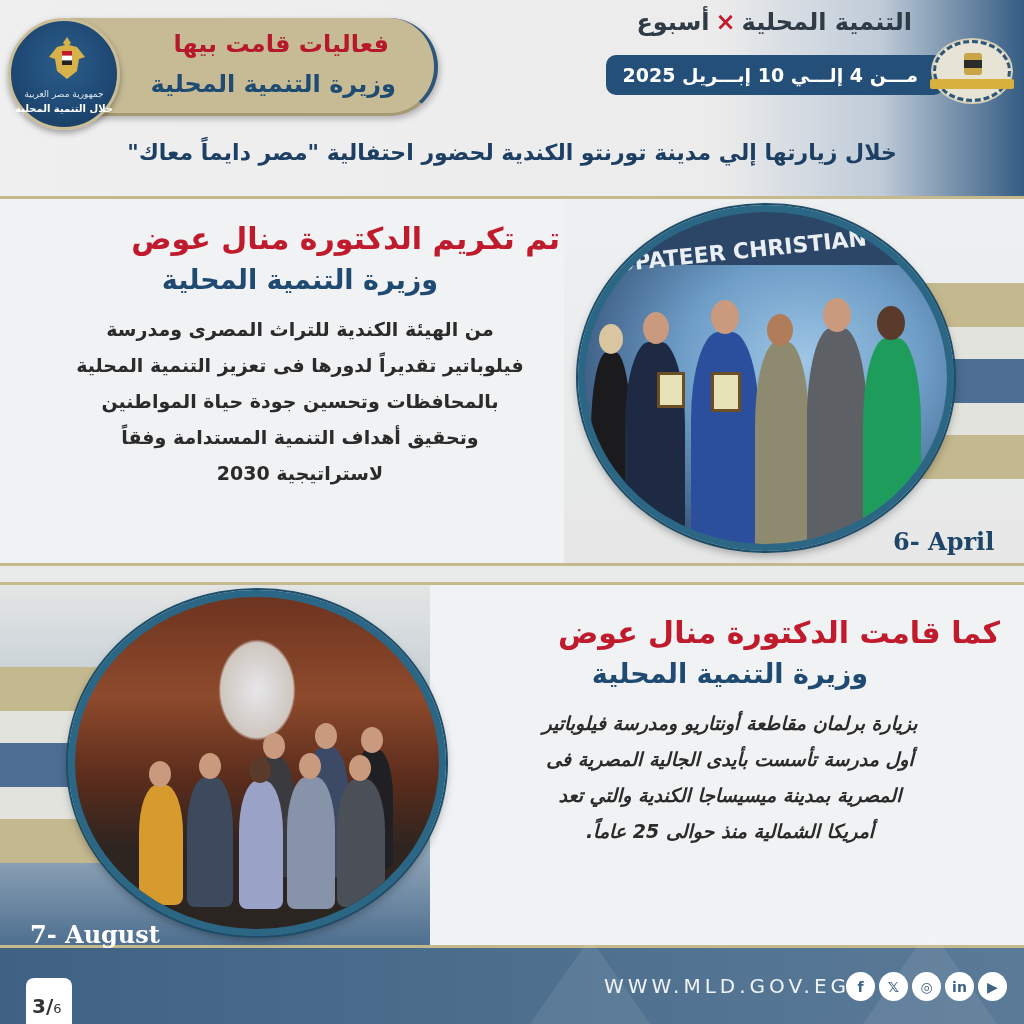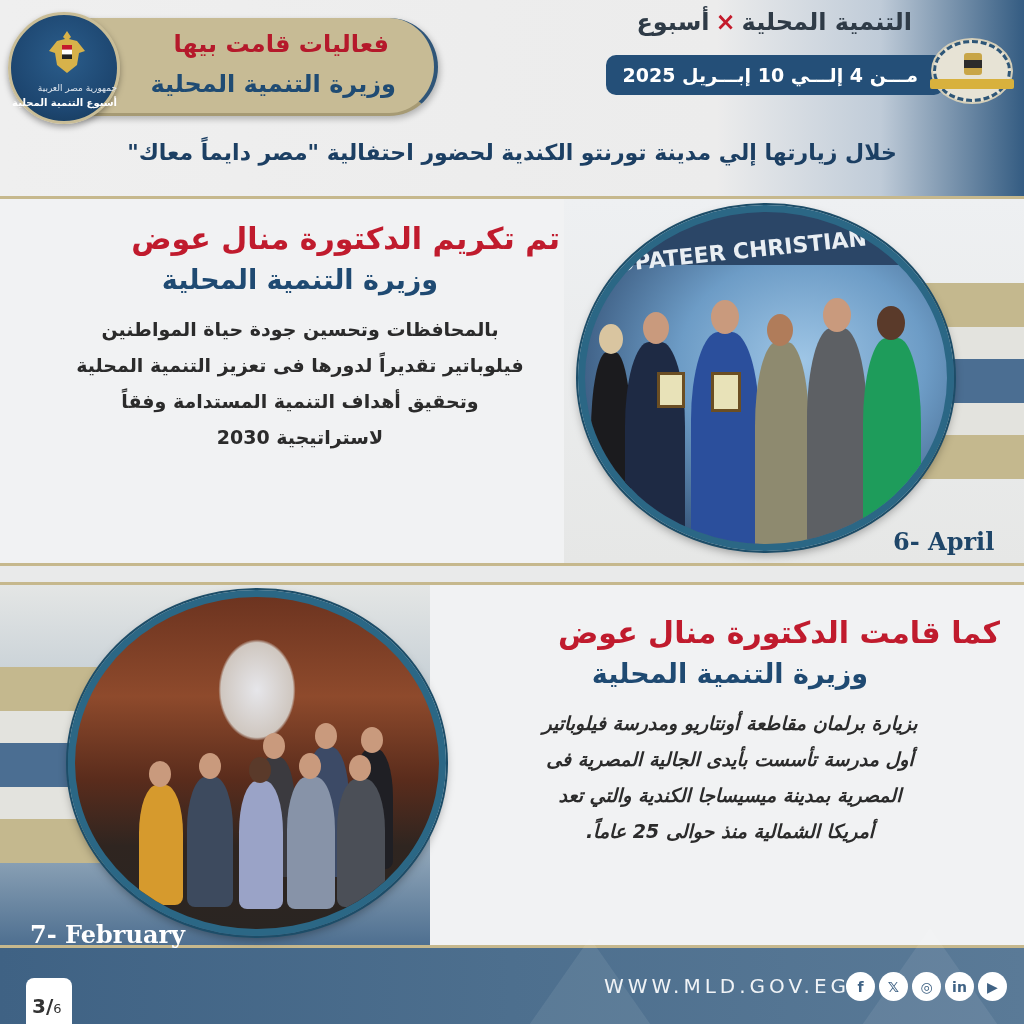--- a/index.html
+++ b/index.html
@@ -29,26 +29,26 @@
     position: absolute; right: 45px; top: 12px;
     font: bold 24px "DejaVu Sans", sans-serif; color: #b5192b;
     direction: rtl; white-space: nowrap;
   }
   .title-pill .line2 {
     position: absolute; right: 38px; top: 52px;
     font: bold 24px "DejaVu Sans", sans-serif; color: #1f4b73;
     direction: rtl; white-space: nowrap;
   }
   .logo-circle {
-    position: absolute; left: 8px; top: 12px; width: 112px; height: 112px;
+    position: absolute; left: 8px; top: 18px; width: 112px; height: 112px;
     border-radius: 50%;
     background: radial-gradient(circle at 50% 40%, #2b5d8b 0%, #1d4670 65%, #143552 100%);
     border: 3px solid #c9bd97;
     box-shadow: 0 3px 6px rgba(0,0,0,0.35);
-    color: #fff;
+    text-align: center; color: #fff;
   }
   .eagle {
     position: absolute; left: 36px; top: 14px; width: 40px; height: 46px;
   }
   .logo-circle .l1 {
     position: absolute; left: 0; right: 0; top: 68px;
     font-size: 9px; color: #dfe6ee; direction: rtl;
   }
   .logo-circle .l2 {
     position: absolute; left: 0; right: 0; top: 82px;
@@ -225,21 +225,21 @@
   </div>
 
   <div class="logo-circle">
     <svg class="eagle" viewBox="0 0 40 46">
       <path d="M20 2 L24 8 L22 10 L30 12 L38 22 L32 24 L30 36 L20 44 L10 36 L8 24 L2 22 L10 12 L18 10 L16 8 Z" fill="#d7b24a"></path>
       <rect x="15" y="16" width="10" height="14" fill="#fff"></rect>
       <rect x="15" y="16" width="10" height="4.6" fill="#c41b2c"></rect>
       <rect x="15" y="25.4" width="10" height="4.6" fill="#222"></rect>
     </svg>
     <div class="l1">جمهورية مصر العربية</div>
-    <div class="l2">أسبوع التنمية المحلية</div>
+    <div class="l2">خلال التنمية المحلية</div>
   </div>
 
   <div class="week-title">
     <span>التنمية المحلية</span><span class="x">×</span><span>أسبوع</span>
   </div>
 
   <div class="date-pill">مـــن 4 إلـــي 10 إبـــريل 2025</div>
 
   <div class="seal">
     <div class="flag"></div>
@@ -253,22 +253,23 @@
     <div class="stripe s-gold" style="left:900px; top:84px; width:124px;"></div>
     <div class="stripe s-light" style="left:900px; top:128px; width:124px; height:32px;"></div>
     <div class="stripe s-blue" style="left:900px; top:160px; width:124px;"></div>
     <div class="stripe s-light" style="left:900px; top:204px; width:124px; height:32px;"></div>
     <div class="stripe s-gold" style="left:900px; top:236px; width:124px;"></div>
 
     <div class="s1-text">
       <div class="heading-red">تم تكريم الدكتورة منال عوض</div>
       <div class="heading-blue">وزيرة التنمية المحلية</div>
       <div class="body-text">
+        <div>من الهيئة الكندية للتراث المصرى ومدرسة</div>
+        <div>فيلوباتير تقديراً لدورها فى تعزيز التنمية المحلية</div>
         <div>بالمحافظات وتحسين جودة حياة المواطنين</div>
-        <div>فيلوباتير تقديراً لدورها فى تعزيز التنمية المحلية</div>
         <div>وتحقيق أهداف التنمية المستدامة وفقاً</div>
         <div>لاستراتيجية 2030</div>
       </div>
     </div>
   </div>
 
   <div class="photo-circle photo1">
     <div class="banner-text">OPATEER CHRISTIAN COLLE</div>
 
     <div class="person" style="left:6px; top:140px; width:40px; height:200px; background:#1b1b1e;"></div>
@@ -323,21 +324,21 @@
     <div class="person" style="left:112px; top:180px; width:46px; height:130px; background:#3d4a5e;"></div>
     <div class="head" style="left:124px; top:156px; width:22px; height:26px;"></div>
     <div class="person" style="left:164px; top:184px; width:44px; height:128px; background:#9aa3c7;"></div>
     <div class="head" style="left:174px; top:160px; width:22px; height:26px; background:#5a3a2a;"></div>
     <div class="person" style="left:212px; top:180px; width:48px; height:132px; background:#8793a8;"></div>
     <div class="head" style="left:224px; top:156px; width:22px; height:26px;"></div>
     <div class="person" style="left:262px; top:182px; width:48px; height:128px; background:#4b4f57;"></div>
     <div class="head" style="left:274px; top:158px; width:22px; height:26px;"></div>
   </div>
 
-  <div class="date2">7- February</div>
+  <div class="date2">7- August</div>
 
   <div class="footer">
     <div class="tri" style="left:520px; top:-10px;"></div>
     <div class="tri" style="left:860px; top:-20px;"></div>
     <div class="page-badge">
       <span>3/</span><span class="total">6</span>
     </div>
     <div class="site-url">WWW.MLD.GOV.EG</div>
     <div class="socials">
       <div class="social">f</div>

